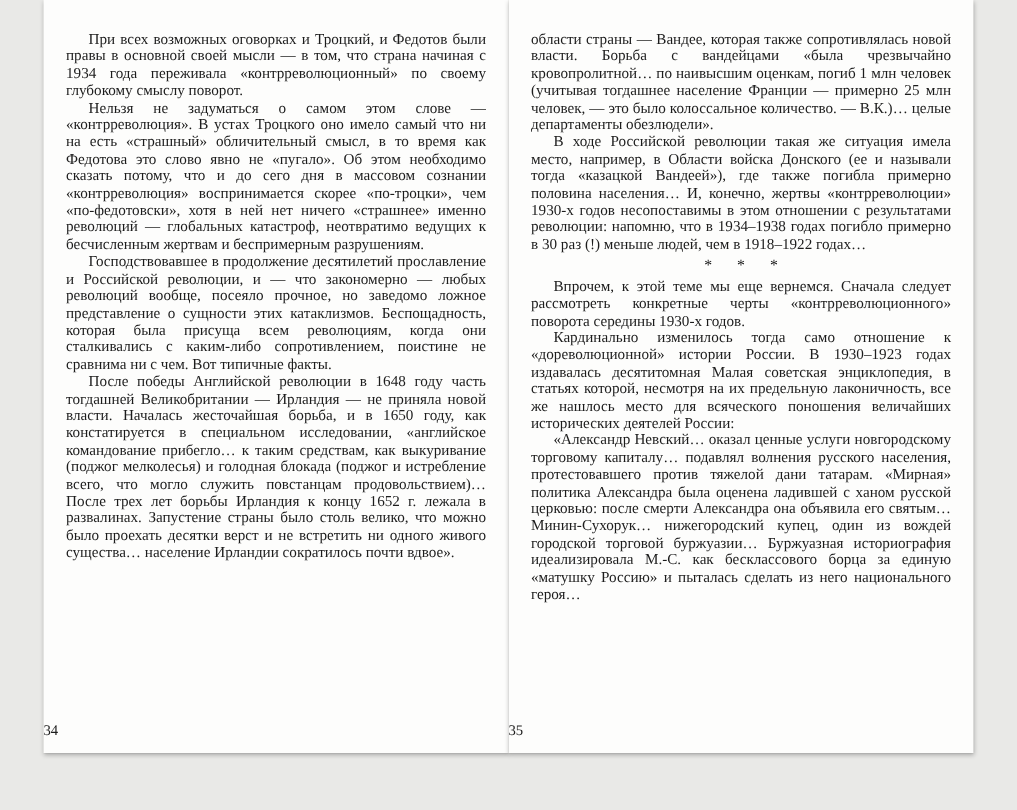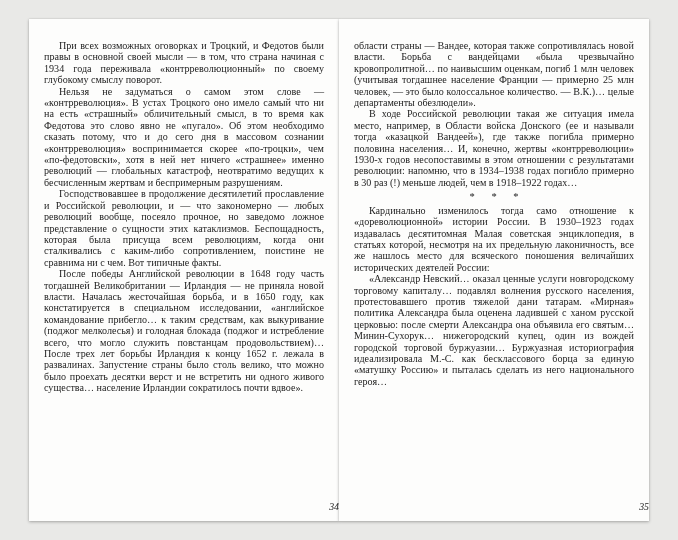--- a/index.html
+++ b/index.html
@@ -9,21 +9,20 @@
   body {
     width: 678px;
     height: 540px;
     background: #e9e9e7;
     font-family: "Liberation Serif", serif;
     overflow: hidden;
   }
   .spread {
     display: flex;
     justify-content: center;
-    padding-top: 19px;
   }
   .page {
     position: relative;
     width: 310px;
     height: 502px;
     background: #fdfdfc;
     box-shadow: 0 1px 3px rgba(0,0,0,0.28), 0 0 1px rgba(0,0,0,0.18);
     box-sizing: border-box;
     padding: 21px 15px 26px 15px;
     overflow: hidden;
@@ -47,24 +46,23 @@
     letter-spacing: 7px;
     padding-left: 7px;
     margin: 3px 0 2px 0 !important;
     font-size: 10.5px;
   }
   .page-number {
     position: absolute;
     bottom: 9px;
     left: 0;
     width: 100%;
-    text-align: right;
+    text-align: left;
     font-size: 9.8px;
     color: #1c1c1c;
-    font-style: italic;
   }
 </style>
 </head>
 <body>
 
 <div class="spread">
 
   <div class="page">
     <div class="page-text">
       <p>При всех возможных оговорках и Троцкий, и Федотов были правы в основной своей мысли — в том, что страна начиная с 1934 года переживала «контрреволюционный» по своему глубокому смыслу поворот.</p>
@@ -73,19 +71,20 @@
       <p>После победы Английской революции в 1648 году часть тогдашней Великобритании — Ирландия — не приняла новой власти. Началась жесточайшая борьба, и в 1650 году, как констатируется в специальном исследовании, «английское командование прибегло… к таким средствам, как выкуривание (поджог мелколесья) и голодная блокада (поджог и истребление всего, что могло служить повстанцам продовольствием)… После трех лет борьбы Ирландия к концу 1652 г. лежала в развалинах. Запустение страны было столь велико, что можно было проехать десятки верст и не встретить ни одного живого существа… население Ирландии сократилось почти вдвое».</p>
     </div>
     <div class="page-number">34</div>
   </div>
 
   <div class="page">
     <div class="page-text">
       <p class="no-indent">области страны — Вандее, которая также сопротивлялась новой власти. Борьба с вандейцами «была чрезвычайно кровопролитной… по наивысшим оценкам, погиб 1 млн человек (учитывая тогдашнее население Франции — примерно 25 млн человек, — это было колоссальное количество. — В.К.)… целые департаменты обезлюдели».</p>
       <p>В ходе Российской революции такая же ситуация имела место, например, в Области войска Донского (ее и называли тогда «казацкой Вандеей»), где также погибла примерно половина населения… И, конечно, жертвы «контрреволюции» 1930-х годов несопоставимы в этом отношении с результатами революции: напомню, что в 1934–1938 годах погибло примерно в 30 раз (!) меньше людей, чем в 1918–1922 годах…</p>
       <p class="separator">* * *</p>
+      <p>Впрочем, к этой теме мы еще вернемся. Сначала следует рассмотреть конкретные черты «контрреволюционного» поворота середины 1930-х годов.</p>
       <p>Кардинально изменилось тогда само отношение к «дореволюционной» истории России. В 1930–1923 годах издавалась десятитомная Малая советская энциклопедия, в статьях которой, несмотря на их предельную лаконичность, все же нашлось место для всяческого поношения величайших исторических деятелей России:</p>
       <p>«Александр Невский… оказал ценные услуги новгородскому торговому капиталу… подавлял волнения русского населения, протестовавшего против тяжелой дани татарам. «Мирная» политика Александра была оценена ладившей с ханом русской церковью: после смерти Александра она объявила его святым… Минин-Сухорук… нижегородский купец, один из вождей городской торговой буржуазии… Буржуазная историография идеализировала М.-С. как бесклассового борца за единую «матушку Россию» и пыталась сделать из него национального героя…</p>
     </div>
     <div class="page-number">35</div>
   </div>
 
 </div>
 
 </body></html>

